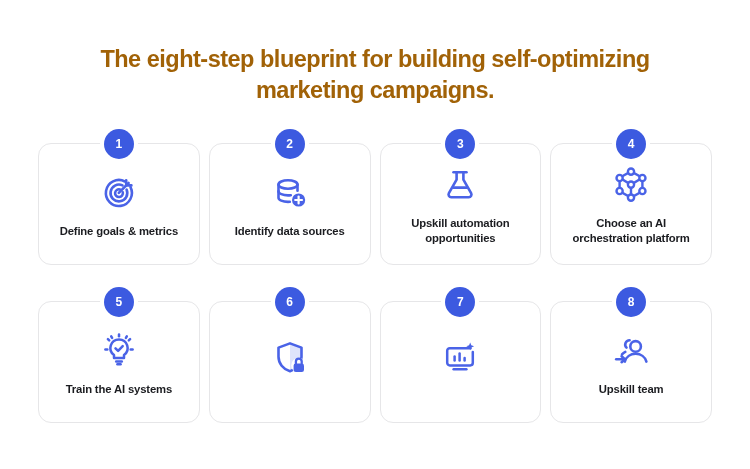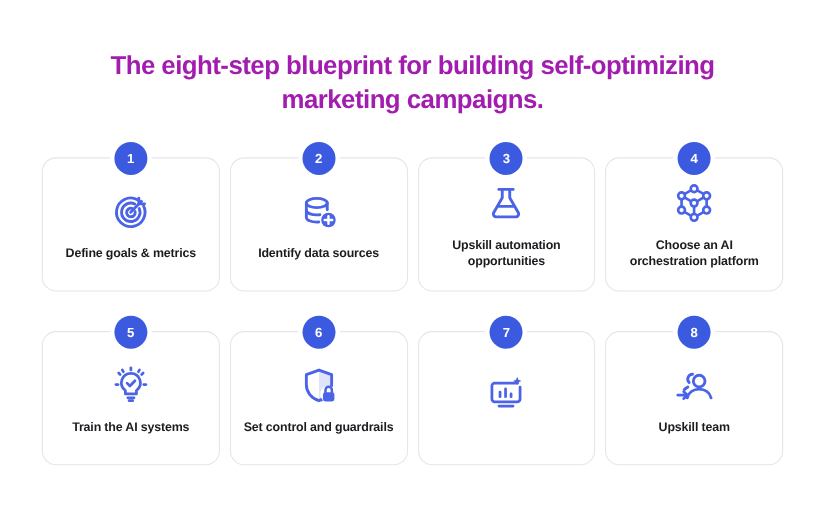--- a/index.html
+++ b/index.html
@@ -23,21 +23,21 @@
   .title {
     position: absolute;
     top: 44px;
     left: 50px;
     width: 650px;
     text-align: center;
     font-size: 23.5px;
     line-height: 1.32;
     font-weight: 700;
     letter-spacing: -0.5px;
-    color: #a21caf;
+    color: #a16207;
     margin: 0;
   }
   .grid {
     position: absolute;
     top: 143px;
     left: 38px;
     width: 674px;
     display: grid;
     grid-template-columns: repeat(4, 1fr);
     grid-template-rows: 122px 122px;
@@ -212,21 +212,20 @@
       <div class="badge">6</div>
       <div class="icon-wrap">
         <svg width="40" height="40" viewBox="0 0 40 40" fill="none">
           <path d="M20 5.4 31.5 9.6v9.1c0 6.6-4.6 12.5-11.5 14.6V5.4z" fill="#dfe4fb"></path>
           <path d="M20 5.4 8.5 9.6v9.1c0 6.6 4.6 12.5 11.5 14.6 6.9-2.1 11.5-8 11.5-14.6V9.6z" stroke="#4a63e7" stroke-width="2.6" stroke-linejoin="round" fill="none"></path>
           <circle cx="28.8" cy="27.4" r="7.6" fill="#ffffff"></circle>
           <rect x="23.6" y="25.6" width="10.4" height="8.4" rx="2.2" fill="#4a63e7"></rect>
           <path d="M25.9 25.6v-2.1a2.9 2.9 0 0 1 5.8 0v2.1" stroke="#4a63e7" stroke-width="2.3" fill="none" stroke-linecap="round"></path>
         </svg>
       </div>
-      <div class="card-label">Set control and guardrails</div>
     </div>
 
     <div class="card single">
       <div class="badge">7</div>
       <div class="icon-wrap">
         <svg width="40" height="40" viewBox="0 0 40 40" fill="none">
           <g stroke="#4a63e7" stroke-width="2.5" stroke-linecap="round" stroke-linejoin="round">
             <path d="M30.6 10.2H9.8a2.6 2.6 0 0 0-2.6 2.6v12a2.6 2.6 0 0 0 2.6 2.6h20.4a2.6 2.6 0 0 0 2.6-2.6V14"></path>
             <path d="M13.6 31.2h12.8"></path>
             <path d="M14.6 22.6v-4.2"></path>

